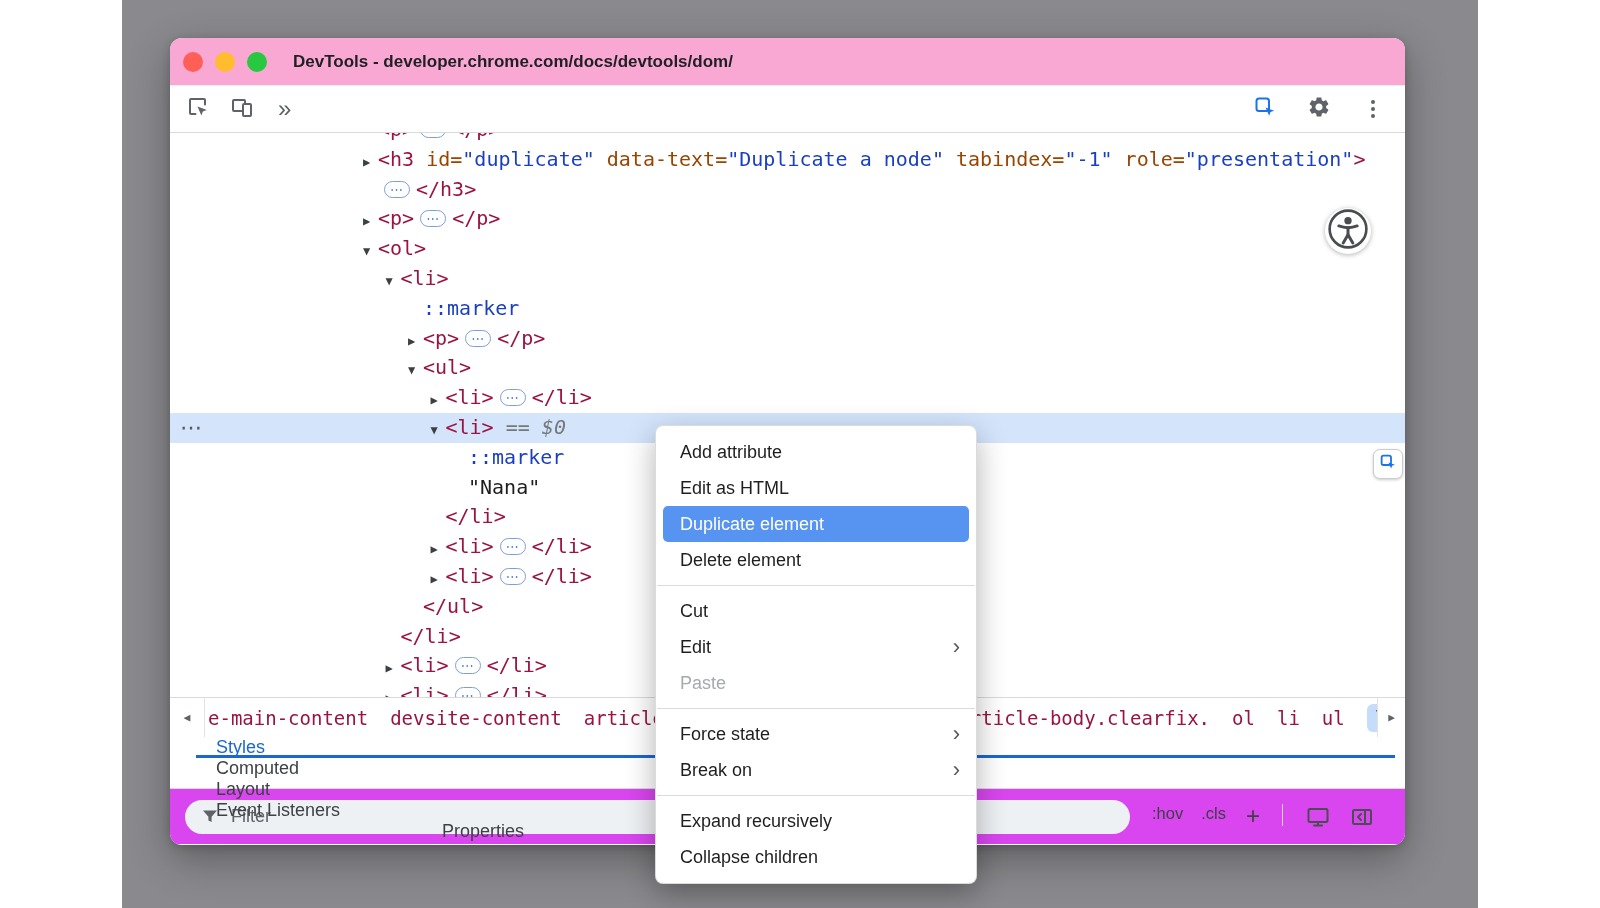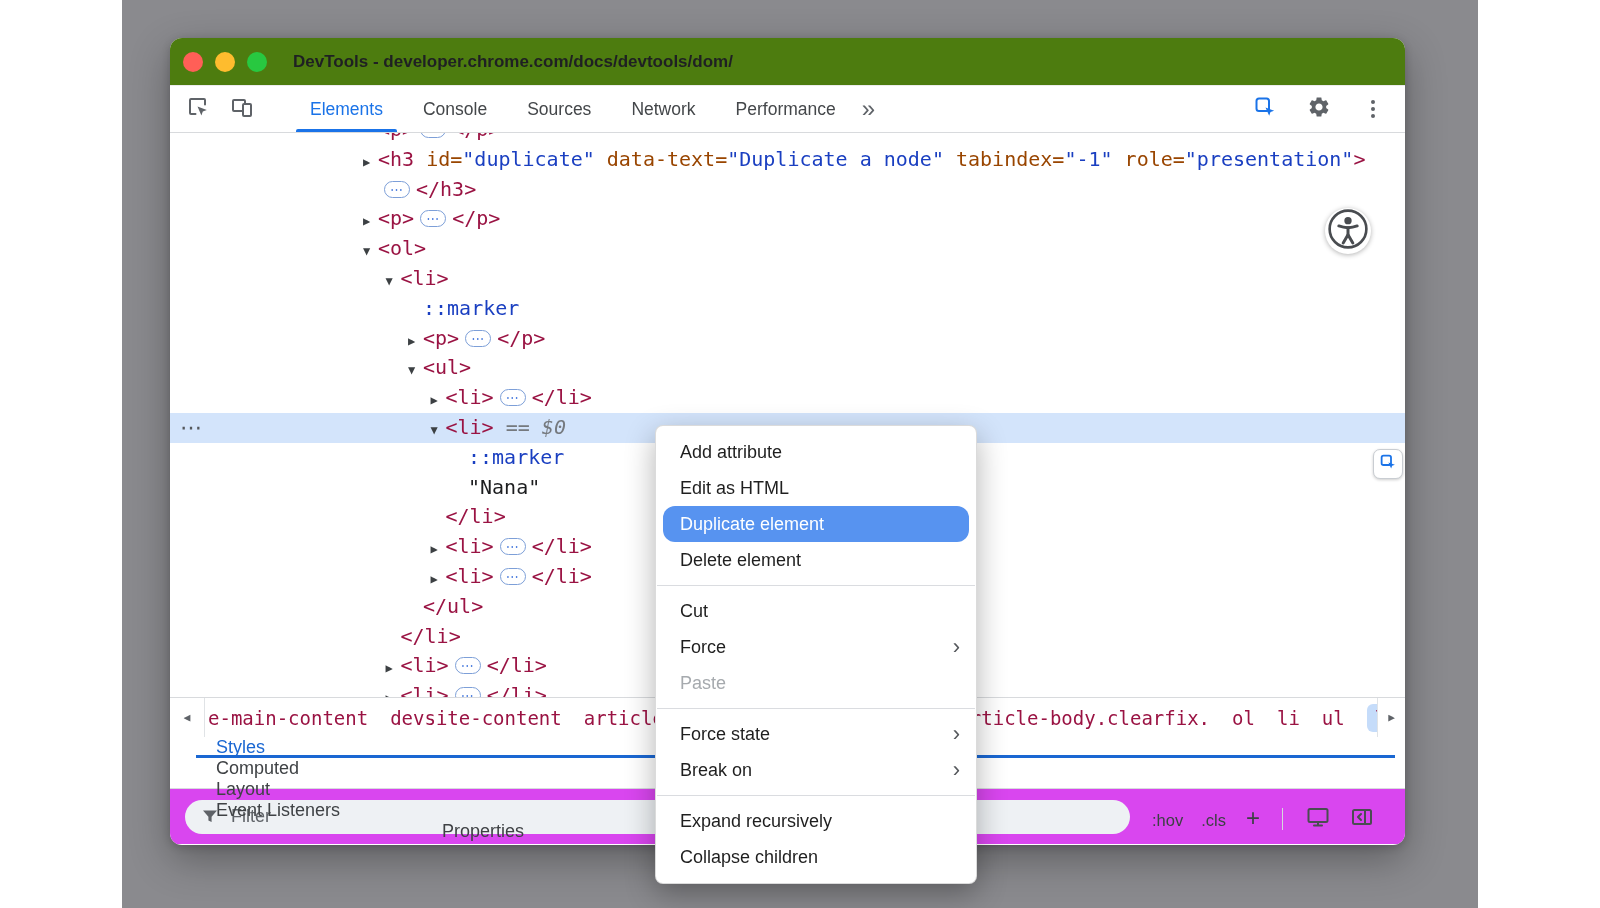--- a/index.html
+++ b/index.html
@@ -6,21 +6,21 @@
   html,body { width:1600px; height:908px; overflow:hidden; background:#ffffff;
     font-family:"Liberation Sans", sans-serif; }
   .stage { position:relative; width:1600px; height:908px; overflow:hidden; }
   .backdrop { position:absolute; left:122px; top:0; width:1356px; height:908px; background:#8a8a8e; }
 
   
   .window { position:absolute; left:170px; top:38px; width:1235px; height:807px;
     background:#fff; border-radius:12px; overflow:hidden;
     box-shadow:0 14px 40px rgba(0,0,0,.32), 0 2px 8px rgba(0,0,0,.18); }
 
-  .titlebar { height:48px; display:flex; align-items:center; padding-left:13px; border-bottom:1px solid #ececec; background:#4d7c0f; }
+  .titlebar { height:48px; display:flex; align-items:center; padding-left:13px; border-bottom:1px solid #ececec; background:#f9a8d4; }
   .lights { display:flex; gap:12px; }
   .light { width:20px; height:20px; border-radius:50%; }
   .l-red{ background:#ff5f57; } .l-yellow{ background:#febc2e; } .l-green{ background:#28c840; }
   .wtitle { margin-left:26px; font-size:17px; font-weight:bold; color:#1f2023; }
 
   .toolbar { height:47px; border-bottom:1px solid #d8dadd; display:flex; align-items:center; padding-left:14px; background:#fff; }
   .tbtn { width:28px; height:28px; display:flex; align-items:center; justify-content:center; margin-right:16px; }
   .tbtn svg { width:24px; height:24px; }
   .tabstrip { display:flex; height:100%; margin-left:18px; }
   .ptab { padding:0 20px; display:flex; align-items:center; font-size:17.5px; color:#44474a; position:relative; cursor:default; }
@@ -76,31 +76,31 @@
   .stab.active::after { content:""; position:absolute; left:10px; right:10px; bottom:0; height:3px; background:#1a67d2; }
   .stab.gap { margin-left:226px;text-align:right; }
 
   
   .fbar { height:55px; display:flex; align-items:center; padding:0 18px 0 15px; background:#d946ef; }
   .finput { width:945px; height:34px; background:#eef1f4; border-radius:17px; display:flex; align-items:center;
     padding:0 12px; gap:9px; }
   .finput input { border:none; outline:none; background:transparent; font-size:18px; color:#202124; width:100%;
     font-family:"Liberation Sans", sans-serif; }
   .finput input::placeholder { color:#5f6368; }
-  .ftools { display:flex; align-items:flex-end; margin-left:22px; gap:18px; font-size:16.5px; color:#3c4043; }
+  .ftools { display:flex; align-items:flex-start; margin-left:22px; gap:18px; font-size:16.5px; color:#3c4043; }
   .plus { font-size:24px; color:#3c4043; margin-left:2px; line-height:1; }
   .vsep { width:1px; height:22px; background:#d5d8db; margin:0 4px; }
   .fico { display:flex; align-items:center; justify-content:center; width:26px; height:26px; }
 
   
   .cmenu { position:absolute; left:655px; top:425px; width:322px; background:#fff; border-radius:8px;
     border:1px solid rgba(0,0,0,.14); box-shadow:0 10px 30px rgba(0,0,0,.3); padding:8px 0; z-index:50;
     font-size:18px; color:#1f1f1f; }
   .mitem { height:36px; display:flex; align-items:center; padding:0 16px 0 24px; position:relative; }
-  .mitem.hl { background:#5793f0; color:#fff; margin:0 7px; padding-left:17px; padding-right:9px; border-radius:12px; }
+  .mitem.hl { background:#5793f0; color:#fff; margin:0 7px; padding-left:17px; padding-right:9px; border-radius:5px; }
   .mitem.dis { color:#a6aaae; }
   .msub { margin-left:auto; font-size:22px; color:#55585c; line-height:1; }
   .mdiv { border-top:1px solid #dadce0; margin:7px 1px; }
 </style>
 </head>
 <body>
 
 <div class="stage">
   <div class="backdrop"></div>
 
@@ -125,27 +125,20 @@
         </span>
       </div>
       <div class="tbtn">
         <span>
           <svg width="24" height="24" viewBox="0 0 24 24">
               <rect x="3" y="5" width="12" height="11" rx="1" fill="none" stroke="#5f6368" stroke-width="2"></rect>
               <rect x="13" y="9" width="8" height="12" rx="1" fill="#fff" stroke="#5f6368" stroke-width="2"></rect>
             </svg>
         </span>
       </div>
-      <div class="tabstrip">
-          <div class="ptab active">Elements</div>
-          <div class="ptab">Console</div>
-          <div class="ptab">Sources</div>
-          <div class="ptab">Network</div>
-          <div class="ptab">Performance</div>
-        </div>
       <div class="moretabs">»</div>
       <div class="toolbar-right">
         <div class="tbtn">
           <span>
             <svg width="24" height="24" viewBox="0 0 24 24">
                 <rect x="3.5" y="3.5" width="12.5" height="12.5" rx="2.5" fill="none" stroke="#1a73e8" stroke-width="2"></rect>
                 <path d="M12.5 12.5l8.7 3.3-3.7 1.3-1.3 3.7z" fill="#1a73e8"></path>
               </svg>
           </span>
         </div>
@@ -276,21 +269,21 @@
         <span class="mlab">Duplicate element</span>
       </div>
       <div class="mitem">
         <span class="mlab">Delete element</span>
       </div>
       <div class="mdiv"></div>
       <div class="mitem">
         <span class="mlab">Cut</span>
       </div>
       <div class="mitem">
-        <span class="mlab">Force</span>
+        <span class="mlab">Edit</span>
         <span class="msub">›</span>
       </div>
       <div class="mitem dis">
         <span class="mlab">Paste</span>
       </div>
       <div class="mdiv"></div>
       <div class="mitem">
         <span class="mlab">Force state</span>
         <span class="msub">›</span>
       </div>

